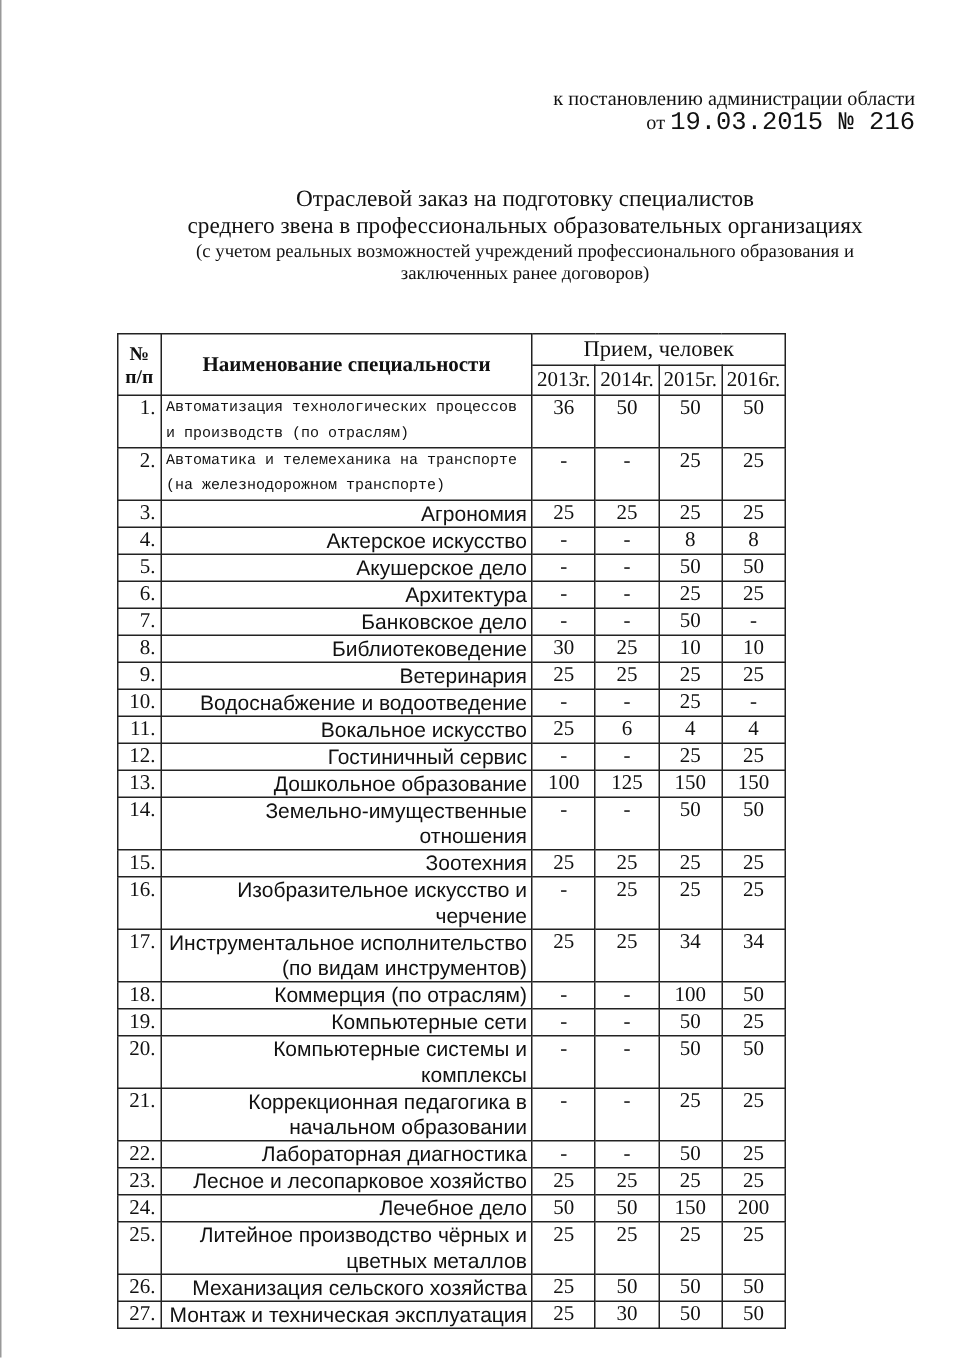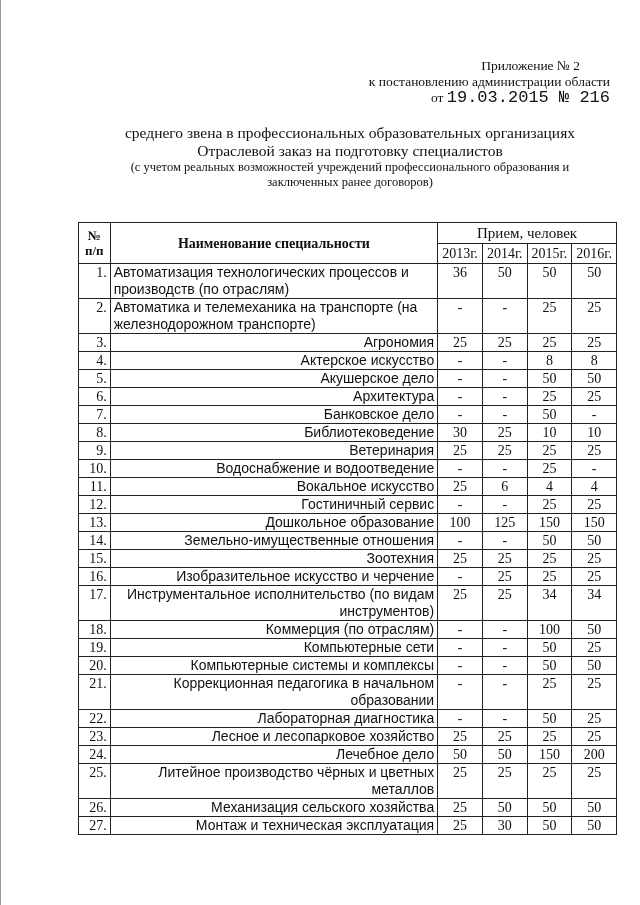--- a/index.html
+++ b/index.html
@@ -5,47 +5,46 @@
   html, body { margin: 0; padding: 0; background: #ffffff; }
   body { width: 640px; height: 905px; position: relative; overflow: hidden;
          font-family: "Liberation Serif", "DejaVu Serif", serif; color: #111; }
   .edge-left { position: absolute; left: 0; top: 0; width: 1px; height: 905px; background: #999; }
   .appendix { position: absolute; right: 30px; top: 58px; text-align: right; font-size: 13.5px; line-height: 16px; }
   .appendix .l1 { text-align: right; padding-right: 30px; }
   .appendix .stamp { font-family: "Liberation Mono", "DejaVu Sans Mono", monospace; font-size: 17px; letter-spacing: 0px; }
   .title { position: absolute; left: 60px; width: 580px; top: 124px; text-align: center; }
   .title .t { font-size: 15.5px; line-height: 18px; }
   .title .sub { font-size: 12.5px; line-height: 15px; }
-  table.main { position: absolute; left: 78px; top: 222px; width: 539px; border-collapse: collapse; font-size: 14px; }
+  table.main { position: absolute; left: 78px; top: 222px; width: 446px; border-collapse: collapse; font-size: 14px; }
   table.main td, table.main th { border: 1px solid #222; padding: 0 3px; line-height: 17px; vertical-align: top; }
   table.main th { font-weight: bold; text-align: center; vertical-align: middle; }
   table.main th.yr { font-weight: normal; font-size: 14px; padding: 0 1px; height: 19px; }
   table.main th.grp { font-weight: normal; font-size: 15px; height: 20px; text-align: center; }
   td.num { width: 25px; text-align: right; padding-right: 2px; }
-  td.name { font-family: Liberation Sans, sans-serif; font-size: 14px; width: 330px; }
+  td.name { font-family: Liberation Mono, monospace; font-size: 10px; width: 330px; }
   td.name.serif { font-family: Liberation Sans, sans-serif; font-size: 14px; text-align: right; }
   td.v { text-align: center; width: 38px; }
 </style>
 </head>
 <body>
 
 <div class="edge-left"></div>
 
 <div class="appendix">
-  <div class="l1">Приложение № 2</div>
   <div>к постановлению администрации области</div>
   <div>
     <span>от</span>
     <span class="stamp">19.03.2015 № 216</span>
   </div>
 </div>
 
 <div class="title">
+  <div class="t">Отраслевой заказ на подготовку специалистов</div>
   <div class="t">среднего звена в профессиональных образовательных организациях</div>
-  <div class="t">Отраслевой заказ на подготовку специалистов</div>
   <div class="sub" style="padding: 0 40px;">(с учетом реальных возможностей учреждений профессионального образования и заключенных ранее договоров)</div>
 </div>
 
 <table class="main">
   <thead>
     <tr>
       <th rowspan="2" style="width:25px;font-size:13px;line-height:15px;">№ п/п</th>
       <th rowspan="2">Наименование специальности</th>
       <th colspan="4" class="grp">Прием, человек</th>
     </tr>

